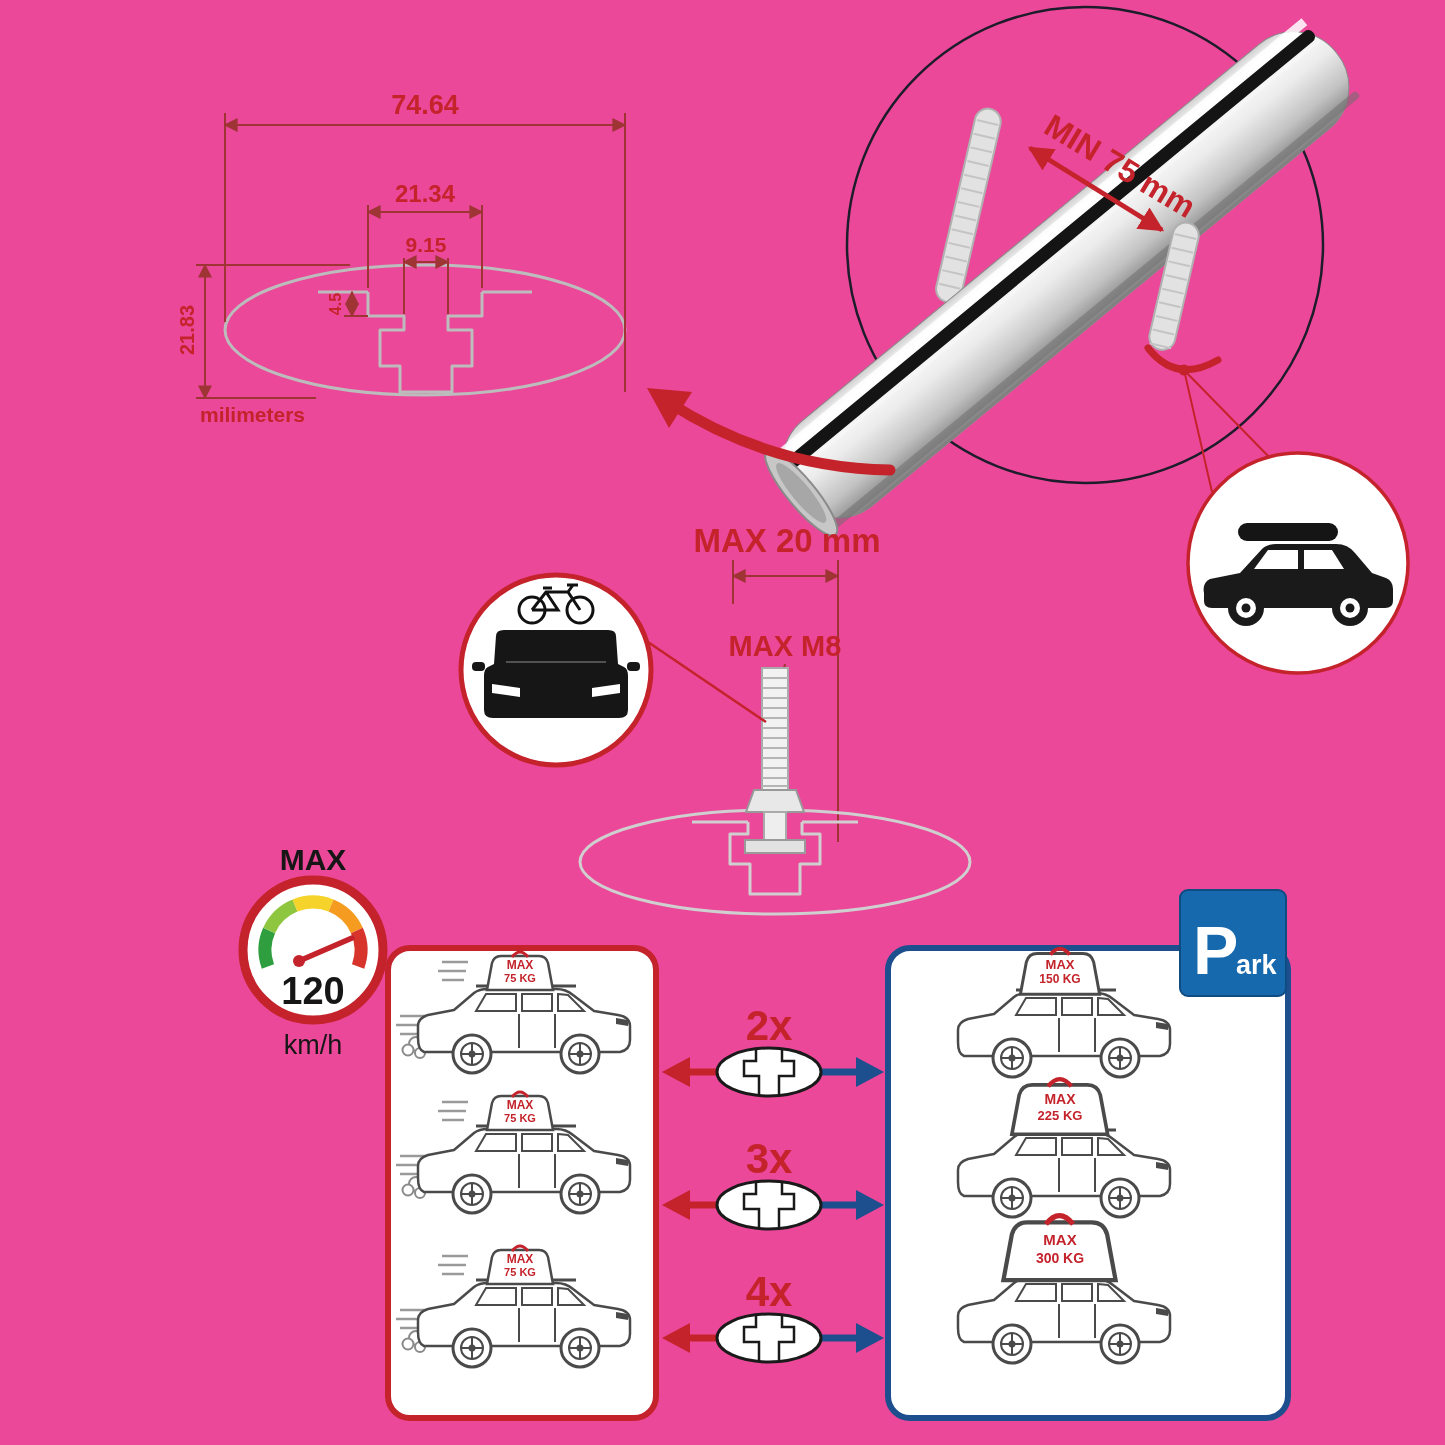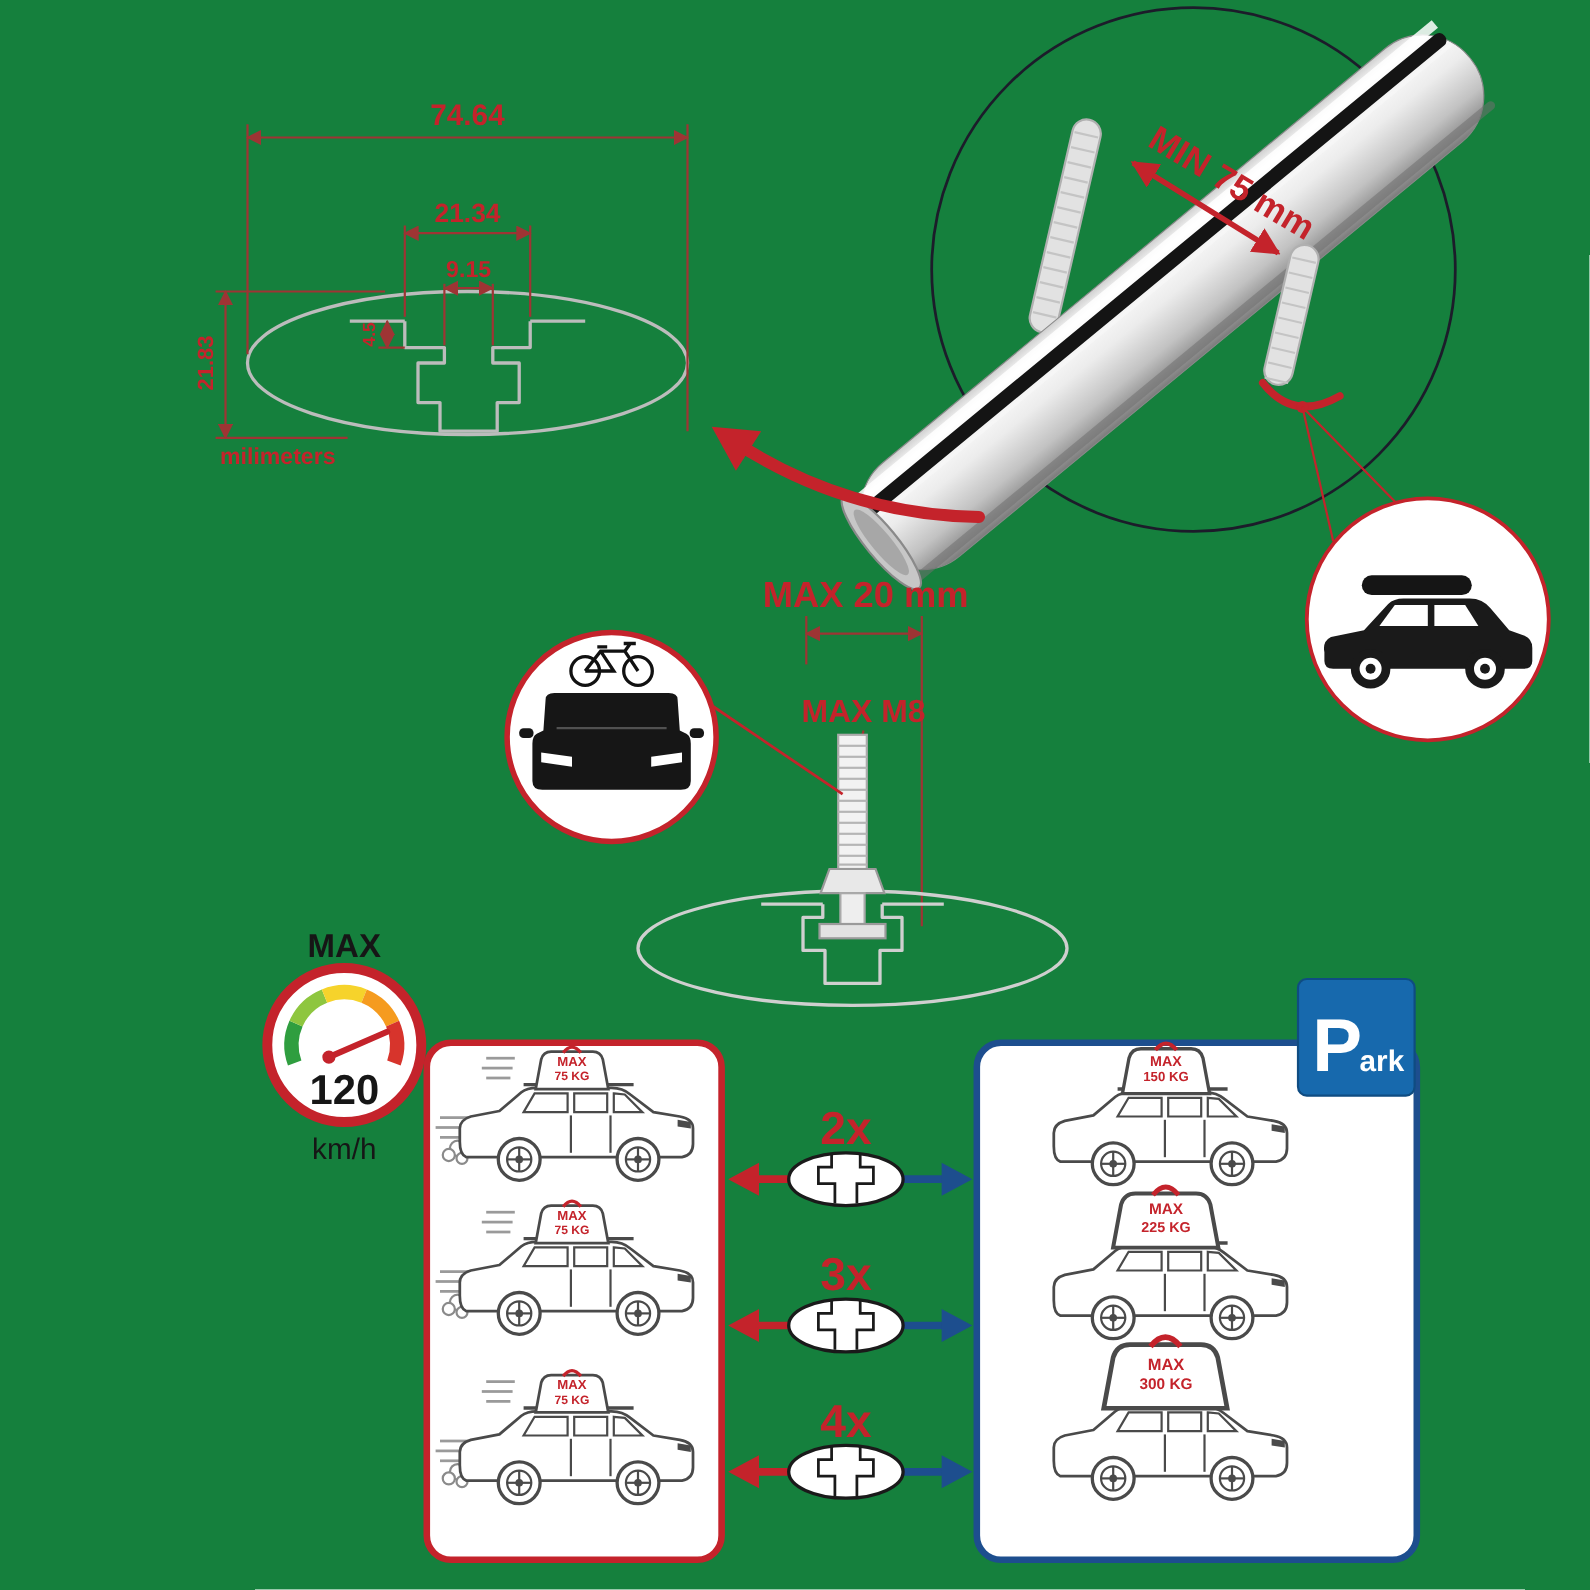--- a/index.html
+++ b/index.html
@@ -1,16 +1,16 @@
 <!DOCTYPE html>
 <html><head>
 <meta charset="utf-8">
 <style>
   html,body{margin:0;padding:0;background:#ffffff;}
-  #canvas{position:relative;width:1445px;height:1445px;background:#15803d;overflow:hidden;}
+  #canvas{position:relative;width:1445px;height:1445px;background:#ec4899;overflow:hidden;}
   svg{font-family:"Liberation Sans",sans-serif;}
   .dimtxt{fill:#c4232b;font-weight:bold;}
   .redtxt{fill:#c4232b;font-weight:bold;}
   .blktxt{fill:#161616;}
   .whttxt{fill:#ffffff;font-weight:bold;}
   .dline{stroke:#9e3434;stroke-width:2;fill:none;}
   .gline{stroke:#bcbcbc;stroke-width:3;fill:none;}
   .lgline{stroke:#cfcfcf;stroke-width:3;fill:none;}
 </style>
 </head>

